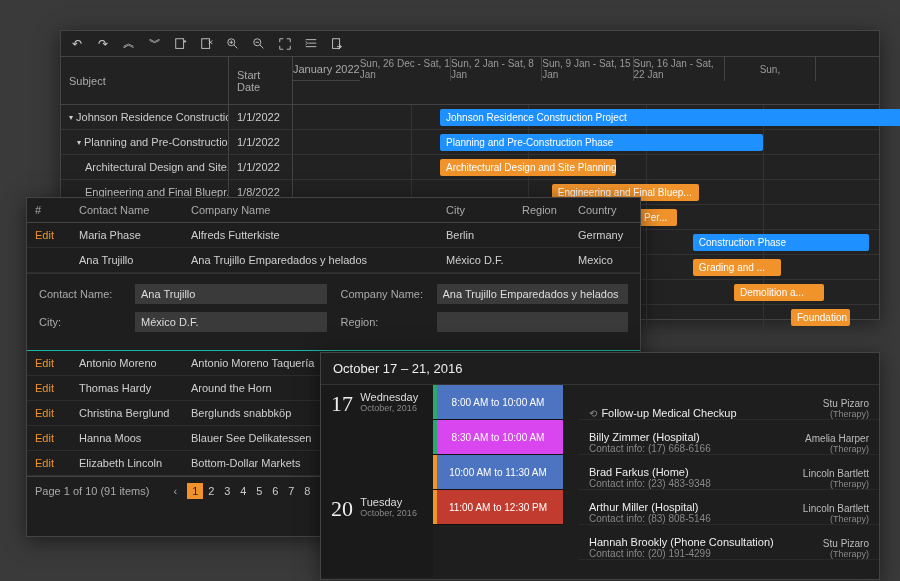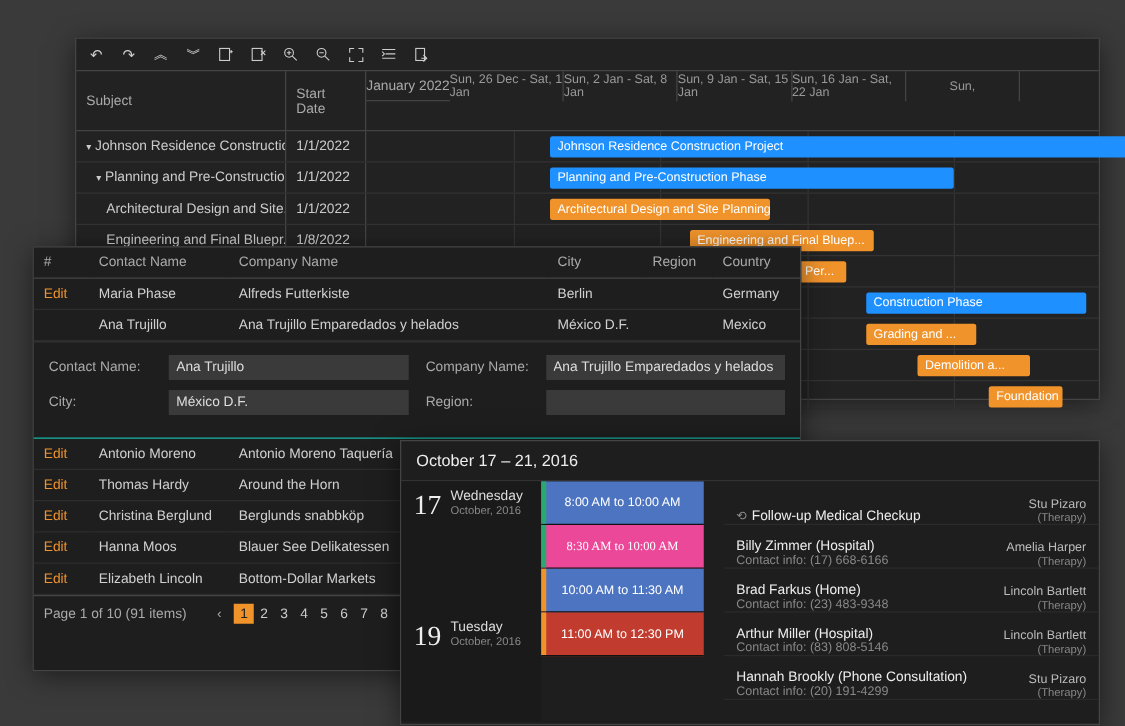--- a/index.html
+++ b/index.html
@@ -357,30 +357,30 @@
   </div>
 </div>
 
 <div class="panel sched">
   <div class="sched-title">October 17 – 21, 2016</div>
   <div class="sched-body">
     <div class="day-col" id="days">
         <div class="day-item" style="height: 105px;"><span class="day-num">17</span>
   <span class="day-sub"><div class="day-name">Wednesday</div>
   <div class="day-month">October, 2016</div></span></div>
-        <div class="day-item" style="height: 70px;"><span class="day-num">19</span>
+        <div class="day-item" style="height: 70px;"><span class="day-num">20</span>
   <span class="day-sub"><div class="day-name">Tuesday</div>
   <div class="day-month">October, 2016</div></span></div>
       </div>
     <div class="slot-col" id="slots">
         <div class="slot" style="background: rgb(77, 116, 193);">
           <div class="strip" style="background:#2ba870"></div>
           <span>8:00 AM to 10:00 AM</span>
         </div>
-        <div class="slot" style="background: #ec4899; font-family: Liberation Serif, serif;">
+        <div class="slot" style="background: #d946ef;">
           <div class="strip" style="background:#2ba870"></div>
           <span>8:30 AM to 10:00 AM</span>
         </div>
         <div class="slot" style="background: rgb(77, 116, 193);">
           <div class="strip" style="background:#f0932b"></div>
           <span>10:00 AM to 11:30 AM</span>
         </div>
         <div class="slot" style="background: rgb(193, 60, 47);">
           <div class="strip" style="background:#f0932b"></div>
           <span>11:00 AM to 12:30 PM</span>

